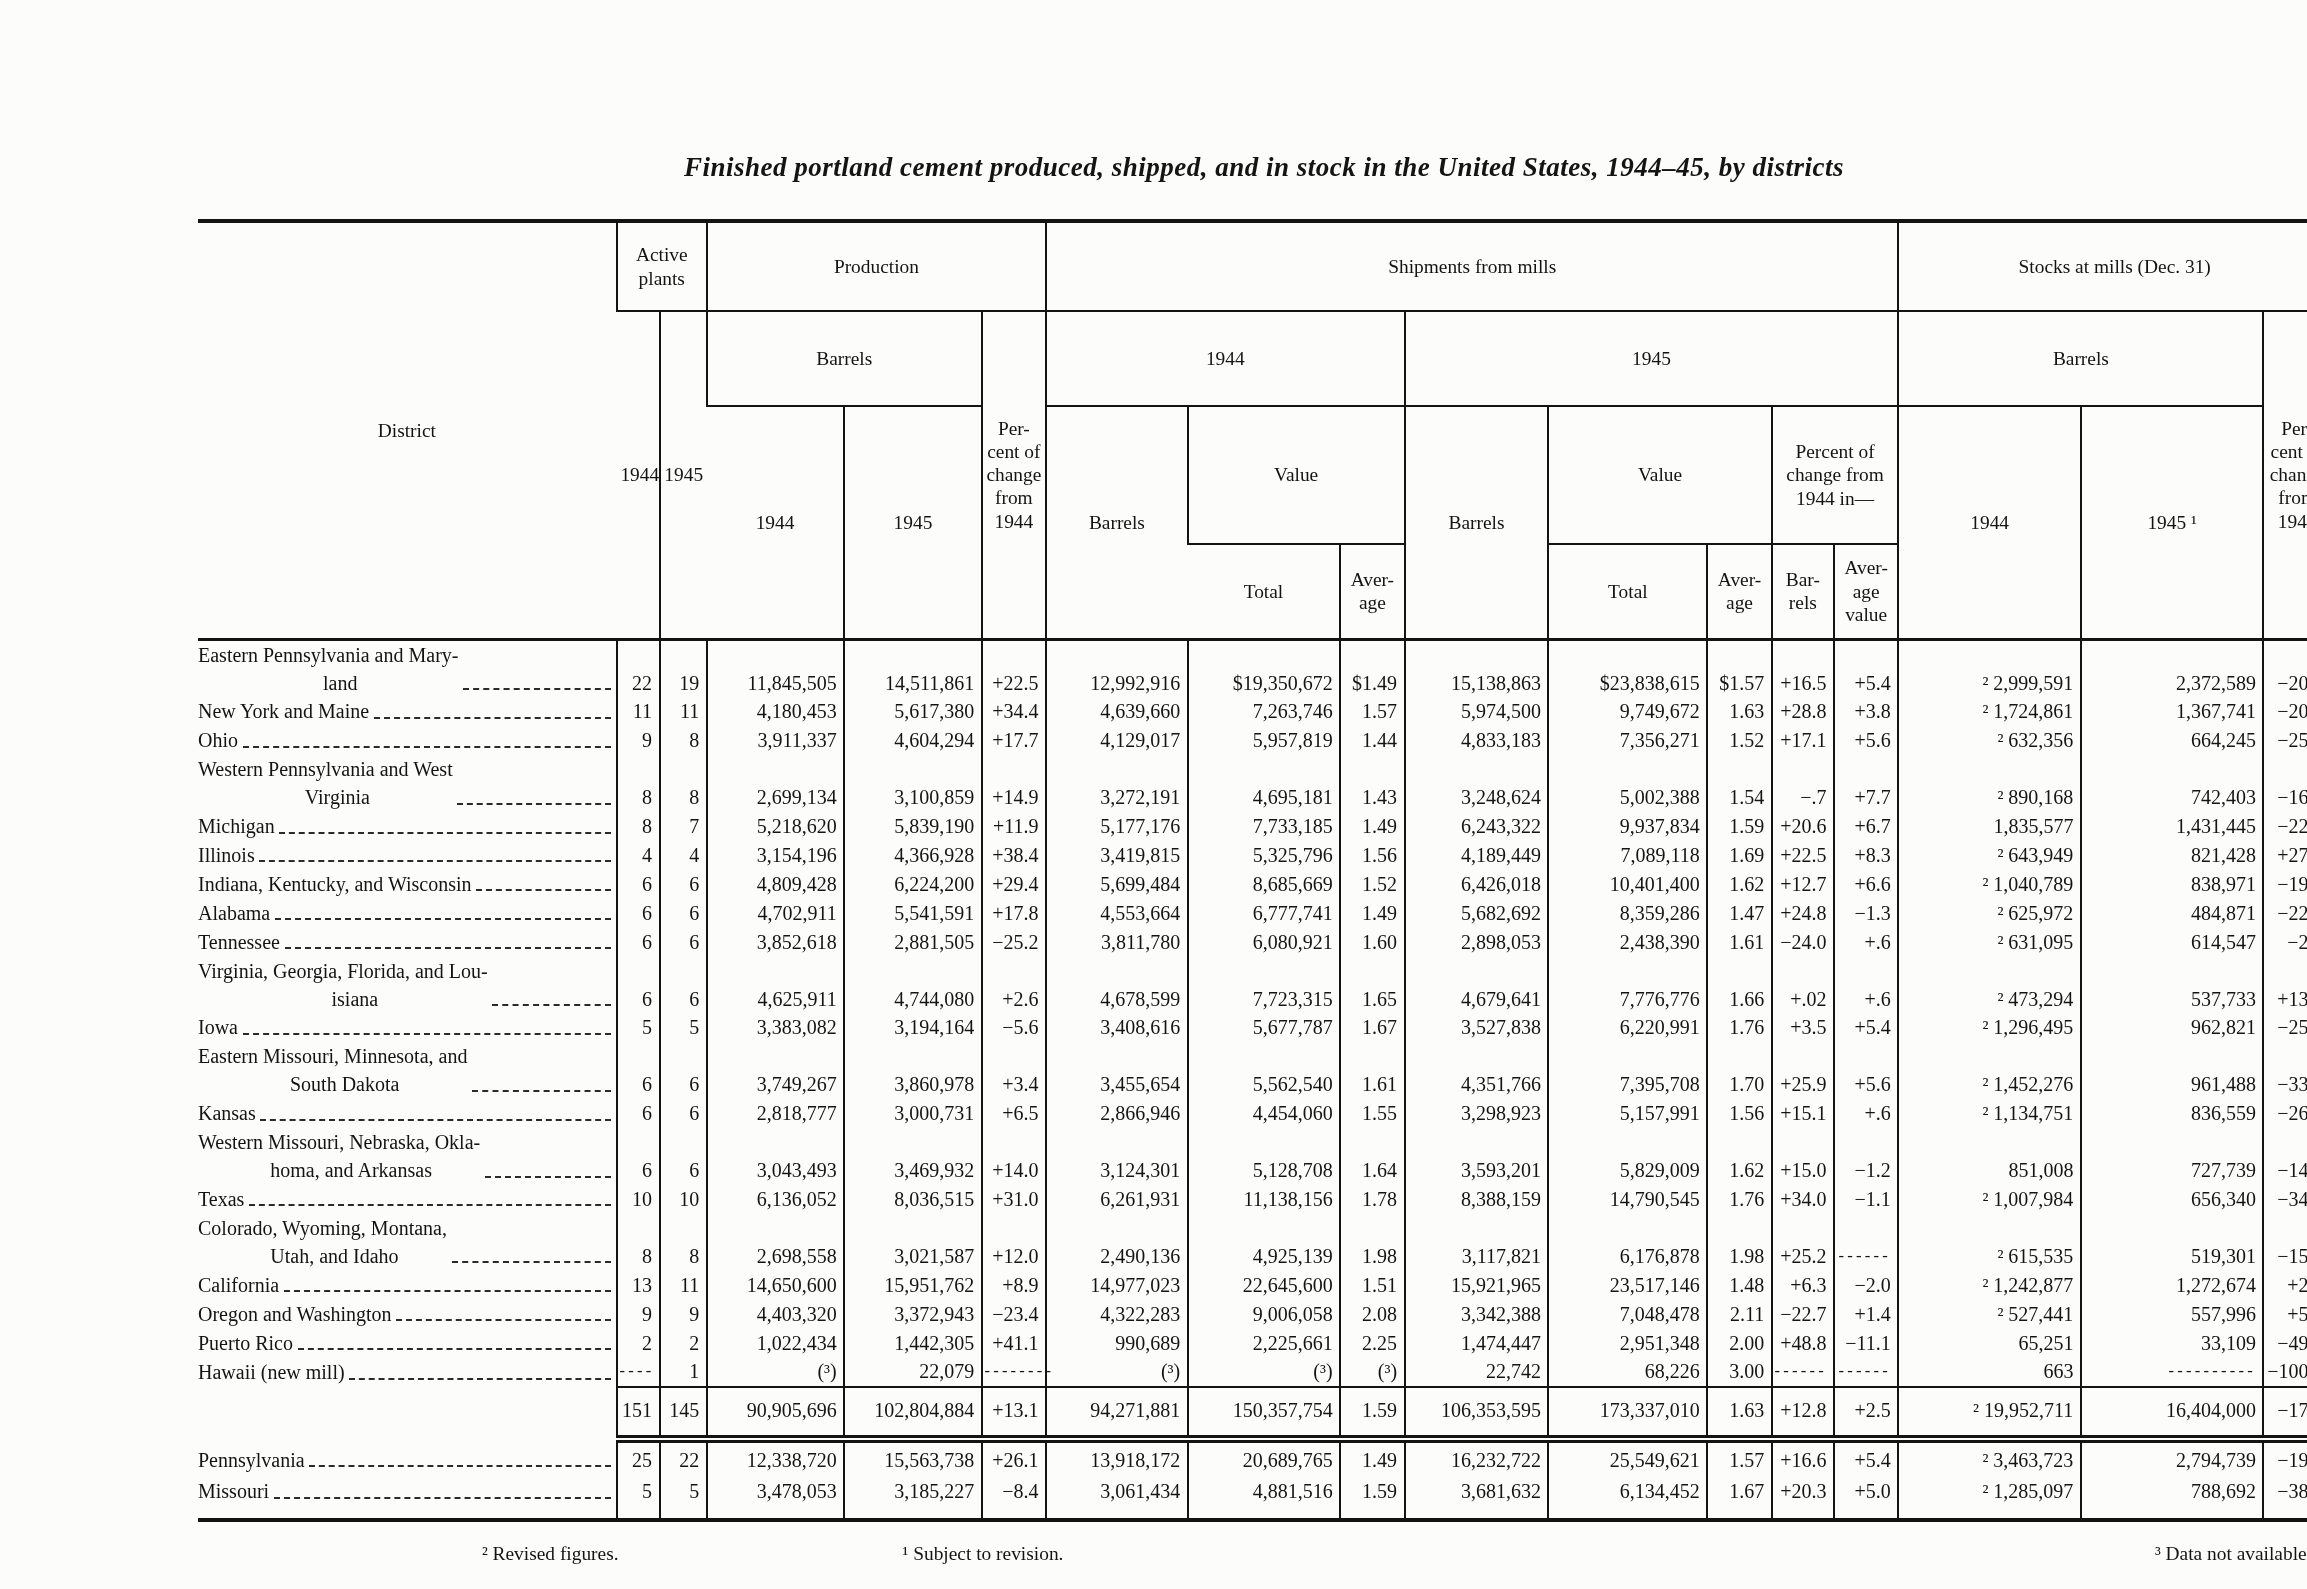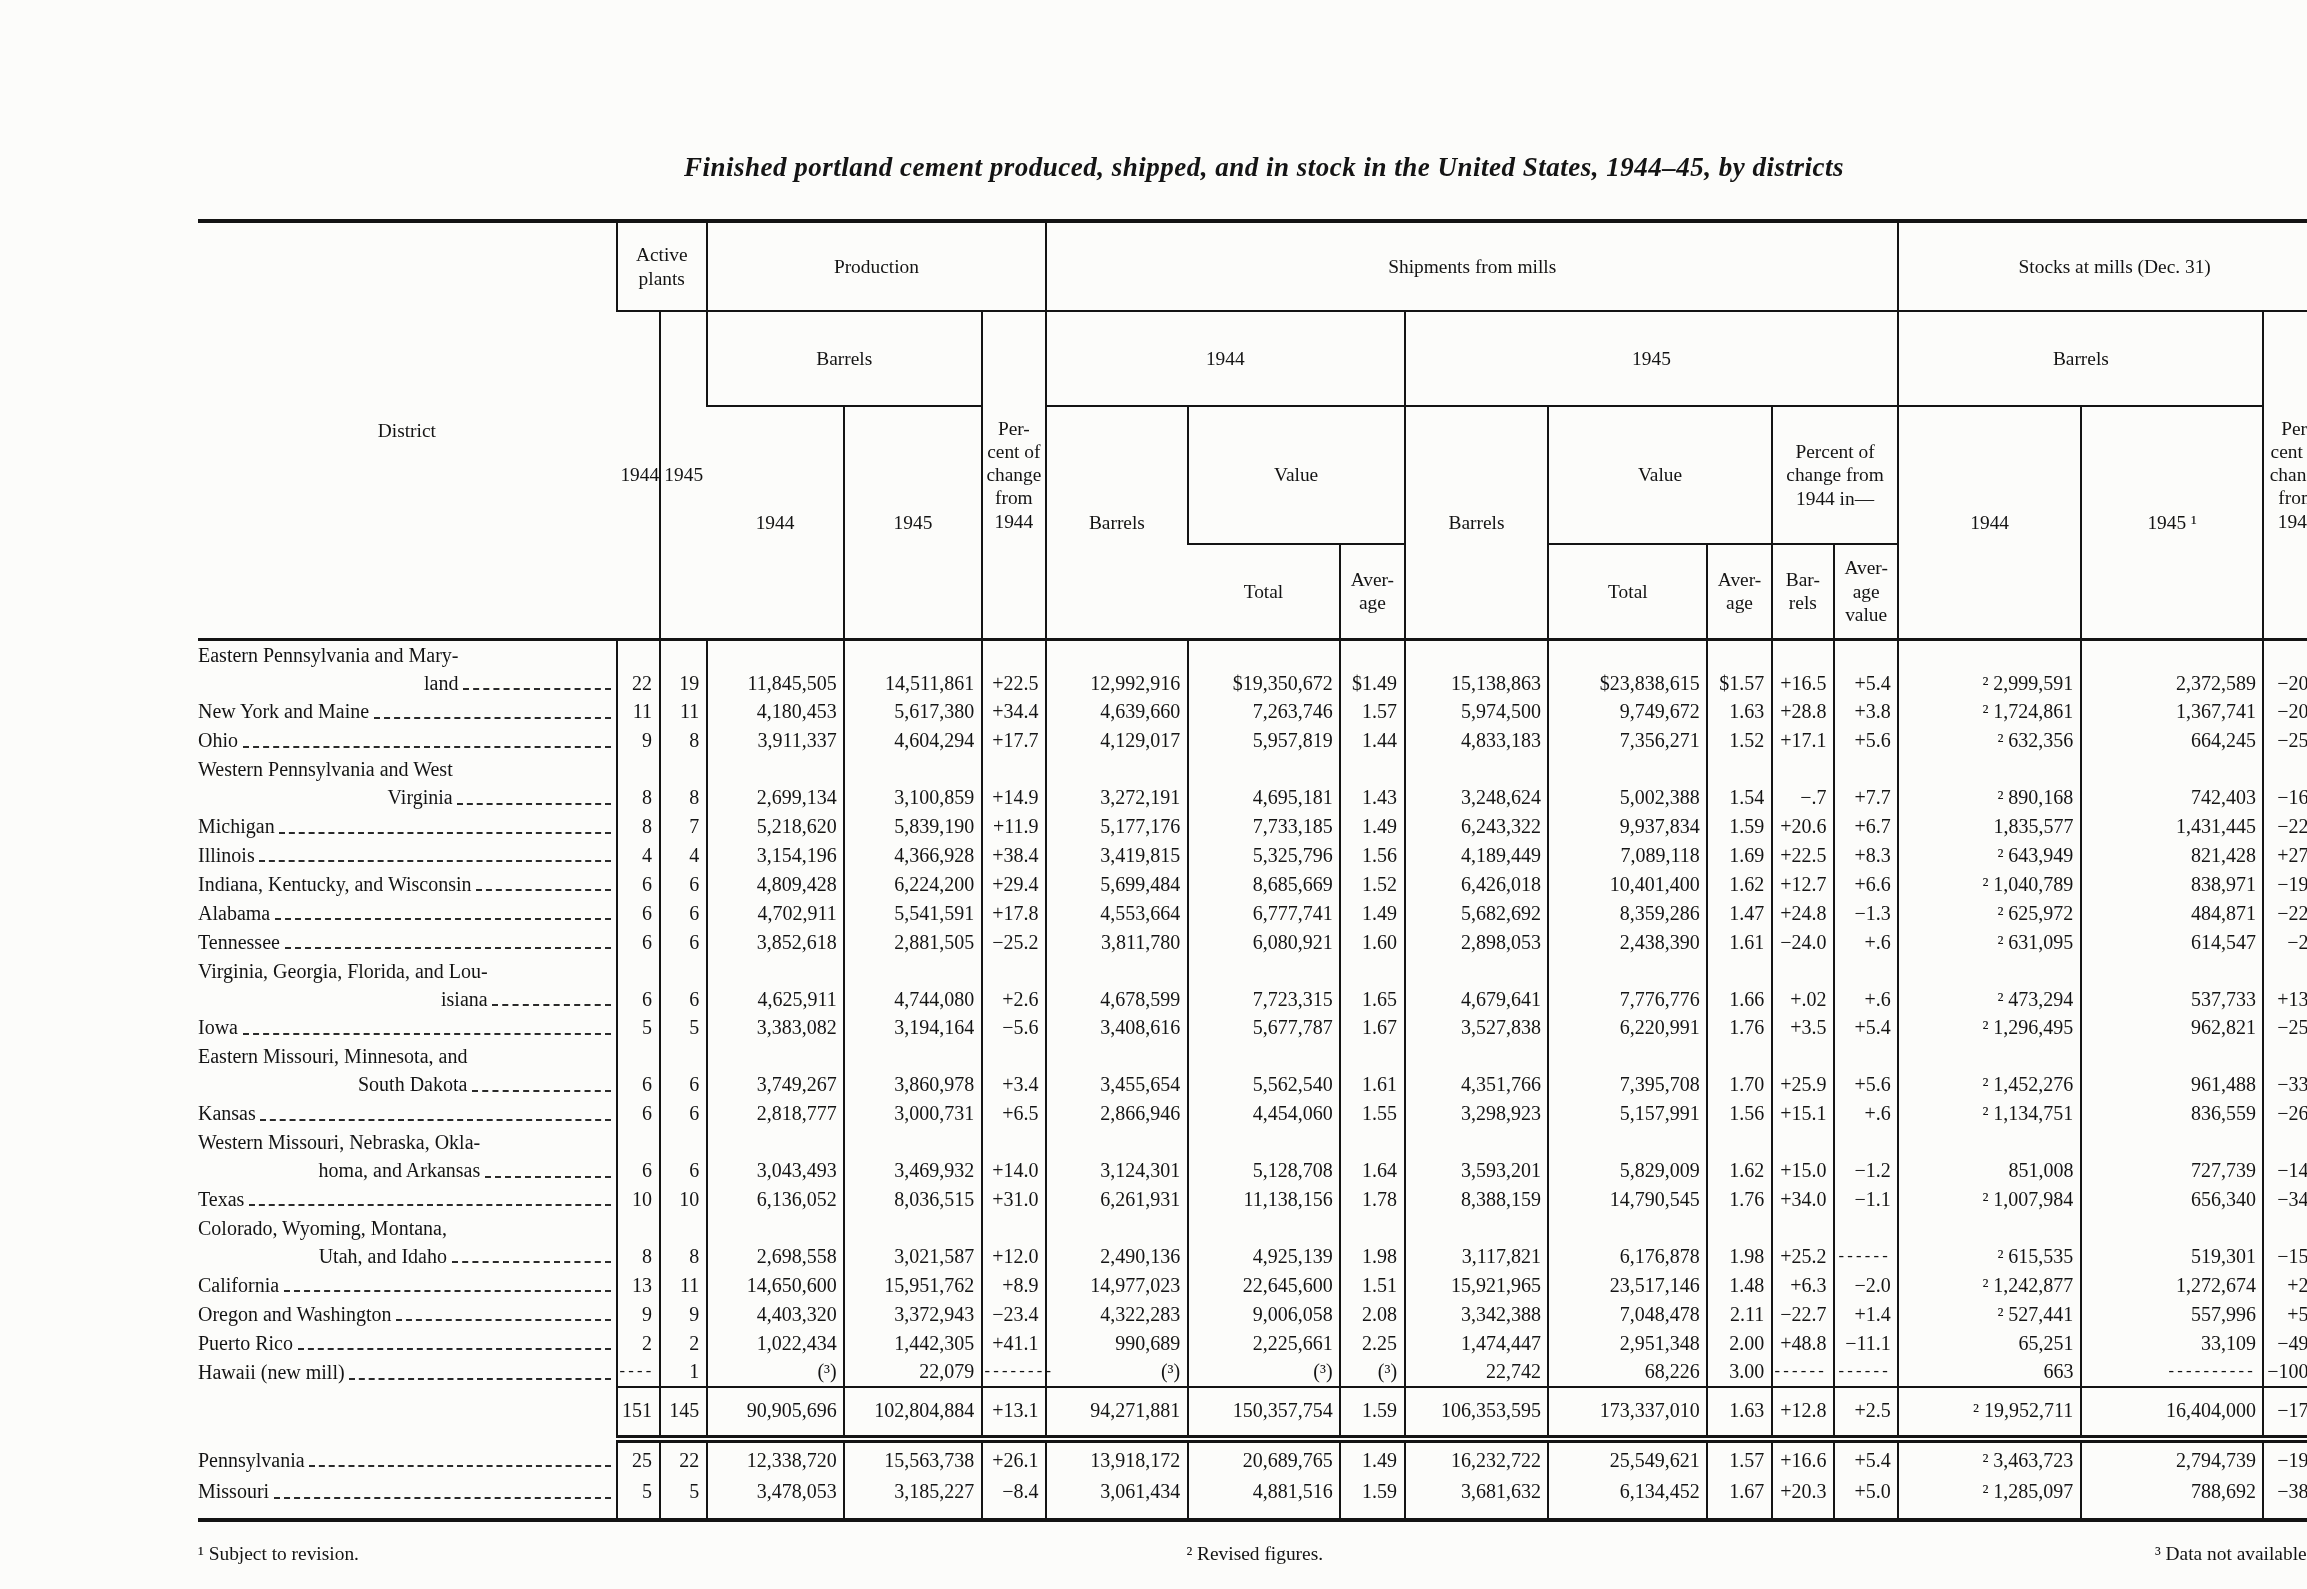--- a/index.html
+++ b/index.html
@@ -33,21 +33,21 @@
   thead tr.r1 { height:90px; }
   thead tr.r2 { height:95px; }
   thead tr.r3 { height:138px; }
   thead tr.r4 { height:95px; }
   thead th.bb { border-bottom:3.7px solid #141414; }
 
   tbody td {
     font-size:20px; line-height:28px; vertical-align:bottom;
     padding:0 6.5px 0.9px 1.8px; text-align:right; white-space:nowrap;
   }
-  tbody td.district-cell { padding:0 0 0.9px 0; text-align:right; }
+  tbody td.district-cell { padding:0 0 0.9px 0; text-align:center; }
   .dflex { display:flex; align-items:flex-end; }
   .dname { padding-left:24px; text-indent:-24px; white-space:pre-line; flex:0 1 auto; }
   .leader {
     flex:1 1 12px; min-width:12px; border-bottom:2.3px dashed #2a2a2a;
     margin:0 4.6px 6.5px 4.6px; align-self:flex-end;
   }
   td.dash { letter-spacing:3.2px; font-size:16.6px; }
 
   tr.total td { border-top:2.3px solid #141414; border-bottom:8.3px double #141414; padding-top:7.4px; padding-bottom:11px; }
   tr.total td:first-child { border-top:none; border-bottom:none; }
@@ -694,19 +694,19 @@
             <td>+20.3</td>
             <td>+5.0</td>
             <td>² 1,285,097</td>
             <td>788,692</td>
             <td>−38.6</td>
           </tr>
         </tbody>
     </table>
 
     <div class="footnotes">
+      <span class="fn mid">² Revised figures.</span>
       <span class="fn">¹ Subject to revision.</span>
-      <span class="fn mid">² Revised figures.</span>
       <span class="fn right">³ Data not available.</span>
     </div>
   </div>
 </div>
 
 
 </body></html>

